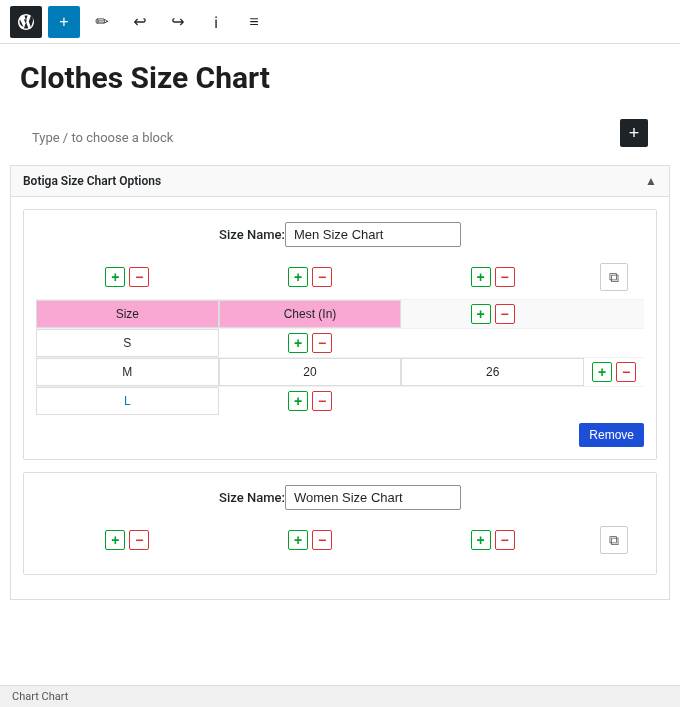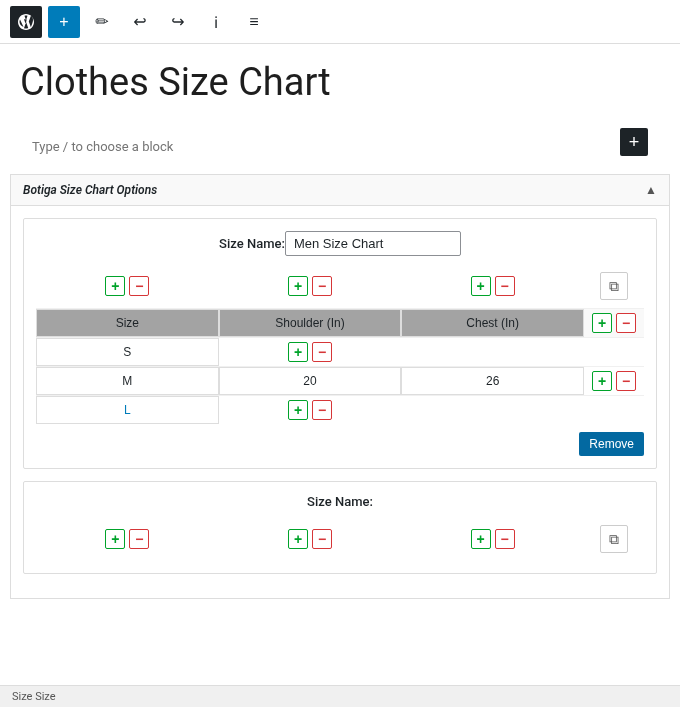--- a/index.html
+++ b/index.html
@@ -6,53 +6,53 @@
     body { font-family: -apple-system, BlinkMacSystemFont, "Segoe UI", Roboto, sans-serif; background: #fff; color: #1e1e1e; font-size: 13px; width: 680px; min-height: 707px; overflow-x: hidden; }
 
     
     .toolbar { display: flex; align-items: center; height: 44px; border-bottom: 1px solid #ddd; padding: 0 10px; gap: 6px; background: #fff; }
     .wp-logo { width: 32px; height: 32px; background: #1d2327; border-radius: 2px; display: flex; align-items: center; justify-content: center; }
     .wp-logo svg { width: 20px; height: 20px; fill: #fff; }
     .toolbar-btn { width: 32px; height: 32px; border: none; background: transparent; cursor: pointer; display: flex; align-items: center; justify-content: center; border-radius: 2px; font-size: 16px; color: #1d2327; }
     .toolbar-btn.add-btn { background: #007cba; color: #fff; border-radius: 2px; }
 
     
-    .page-title { font-size: 38px; font-weight: 400; padding: 16px 16px 10px 20px; color: #1e1e1e; }
+    .page-title { font-size: 30px; font-weight: 700; padding: 16px 16px 10px 20px; color: #1e1e1e; }
 
     
     .block-placeholder { display: flex; align-items: center; justify-content: space-between; padding: 10px 16px; border: none; color: #757575; font-size: 13px; margin: 4px 16px; }
     .block-placeholder-text { color: #757575; margin-top: 8px; }
     .add-block-btn { width: 28px; height: 28px; background: #1d2327; color: #fff; border: none; font-size: 18px; display: flex; align-items: center; justify-content: center; cursor: pointer; border-radius: 2px; margin-left: auto; }
 
     
     .panel { border: 1px solid #ddd; margin: 8px 10px; }
-    .panel-header { display: flex; align-items: center; justify-content: space-between; padding: 8px 12px; border-bottom: 1px solid #ddd; background: #f9f9f9; font-weight: 600; font-size: 12px; color: #1d2327; font-style: italic; }
+    .panel-header { display: flex; align-items: center; justify-content: space-between; padding: 8px 12px; border-bottom: 1px solid #ddd; background: #f9f9f9; font-weight: 600; font-size: 12px; color: #1d2327; }
     .panel-body { padding: 12px; background: #fff; }
 
     
     .chart-card { border: 1px solid #ddd; padding: 12px; margin-bottom: 12px; background: #fff; border-radius: 2px; }
     .size-name-row { display: flex; align-items: center; justify-content: center; margin-bottom: 12px; font-size: 13px; }
     .size-name-label { font-weight: 500; color: #1d2327; }
     .size-name-input { border: 1px solid #8c8f94; padding: 4px 8px; font-size: 13px; color: #1d2327; width: 176px; border-radius: 2px; }
     .col-controls-row { display: grid; grid-template-columns: 1fr 1fr 1fr 60px; gap: 0; margin-bottom: 4px; }
     .col-control { display: flex; align-items: center; justify-content: center; gap: 4px; padding: 4px; }
     .btn-add-col { width: 20px; height: 20px; border: 1px solid #00a32a; background: #fff; color: #00a32a; font-size: 14px; font-weight: 700; cursor: pointer; display: flex; align-items: center; justify-content: center; border-radius: 2px; line-height: 1; }
     .btn-remove-col { width: 20px; height: 20px; border: 1px solid #d63638; background: #fff; color: #d63638; font-size: 14px; font-weight: 700; cursor: pointer; display: flex; align-items: center; justify-content: center; border-radius: 2px; line-height: 1; }
     .copy-btn { width: 28px; height: 28px; border: 1px solid #ccc; background: #fff; cursor: pointer; display: flex; align-items: center; justify-content: center; border-radius: 2px; font-size: 14px; color: #555; }
 
     
     .data-row { display: grid; grid-template-columns: 1fr 1fr 1fr 60px; gap: 0; border-top: 1px solid #f0f0f0; }
     .data-row.header-row { background: #f9f9f9; }
     .cell-input { width: 100%; border: 1px solid #ddd; padding: 6px 8px; font-size: 12px; text-align: center; background: #fff; cursor: text; outline: none; color: #1d2327; }
-    .cell-input.header-cell { background: #a3a3a3; font-weight: 400; }
+    .cell-input.header-cell { background: #f9a8d4; font-weight: 400; }
     .cell-input.blue-text { color: #007cba; }
     .row-controls { display: flex; align-items: center; justify-content: center; gap: 4px; padding: 4px; }
 
     
-    .remove-btn { background: #0369a1; color: #fff; border: none; padding: 5px 10px; font-size: 12px; cursor: pointer; border-radius: 2px; margin-top: 8px; float: right; }
+    .remove-btn { background: #1d4ed8; color: #fff; border: none; padding: 5px 10px; font-size: 12px; cursor: pointer; border-radius: 2px; margin-top: 8px; float: right; }
 
     
     .status-bar { position: fixed; bottom: 0; left: 0; right: 0; height: 22px; background: #f0f0f0; border-top: 1px solid #ddd; display: flex; align-items: center; padding: 0 12px; font-size: 11px; color: #555; }
 
     .clearfix::after { content: ''; display: table; clear: both; }
 
     .chevron-icon { font-size: 12px; color: #555; }
   </style>
 </head>
 <body>
@@ -104,21 +104,20 @@
           <button class="btn-add-col">+</button>
           <button class="btn-remove-col">−</button>
         </div>
         <div class="col-control">
           <button class="copy-btn">⧉</button>
         </div>
       </div>
 
       <div class="data-row header-row">
         <input type="text" class="cell-input header-cell" value="Size" style="">
-        <input type="text" class="cell-input header-cell" value="Shoulder (In)" style="">
         <input type="text" class="cell-input header-cell" value="Chest (In)" style="">
         <div class="row-controls">
           <button class="btn-add-col">+</button>
           <button class="btn-remove-col">−</button>
         </div>
       </div>
 
       <div class="data-row">
         <input type="text" class="cell-input" value="S" style="">
         <div class="row-controls">
@@ -146,20 +145,21 @@
       </div>
 
       <div class="clearfix">
         <button class="remove-btn">Remove</button>
       </div>
     </div>
 
     <div class="chart-card">
       <div class="size-name-row">
         <span class="size-name-label">Size Name:</span>
+        <input type="text" class="size-name-input" value="Women Size Chart" style="">
       </div>
 
       <div class="col-controls-row">
         <div class="col-control">
           <button class="btn-add-col">+</button>
           <button class="btn-remove-col">−</button>
         </div>
         <div class="col-control">
           <button class="btn-add-col">+</button>
           <button class="btn-remove-col">−</button>
@@ -171,14 +171,14 @@
         <div class="col-control">
           <button class="copy-btn">⧉</button>
         </div>
       </div>
     </div>
 
   </div>
 </div>
 
 <div class="status-bar">
-  <span>Size Size</span>
+  <span>Chart Chart</span>
 </div>
 
 </body></html>

